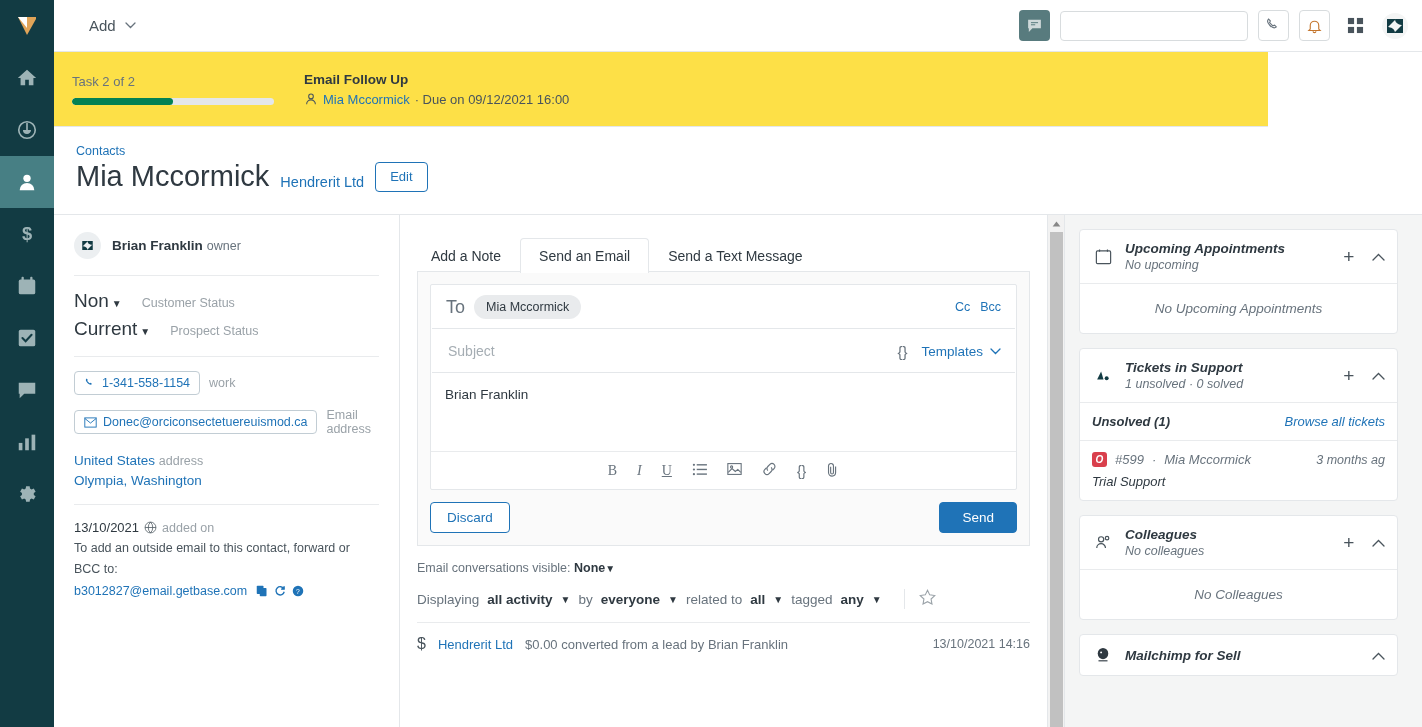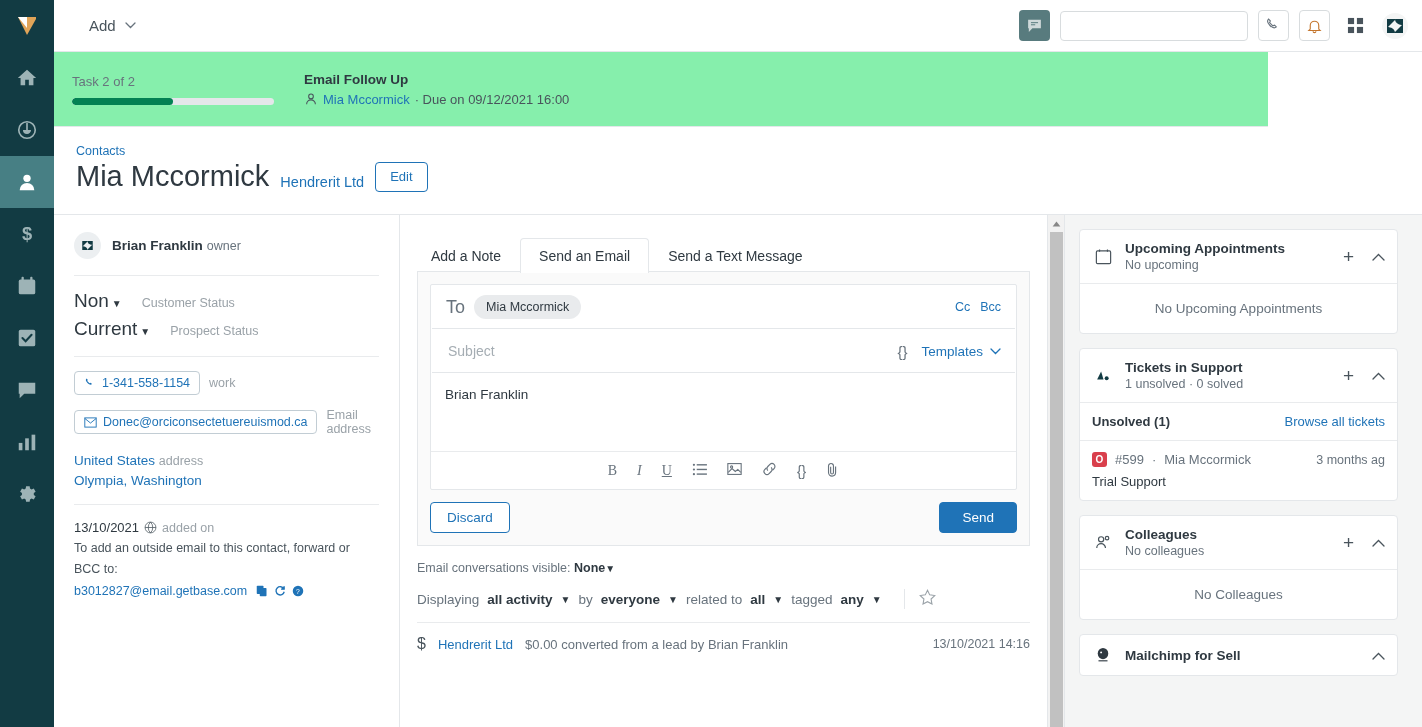--- a/index.html
+++ b/index.html
@@ -58,21 +58,21 @@
   }
   .icon-box {
     width: 31px; height: 31px; border: 1px solid #d8dcde; border-radius: 4px;
     display: flex; align-items: center; justify-content: center; cursor: pointer;
   }
   .icon-plain { width: 30px; height: 30px; display:flex; align-items:center; justify-content:center; cursor:pointer; }
 
   
   .taskbar {
     position: absolute; left: 54px; top: 52px; width: 1214px; height: 75px;
-    background: #86efac; border-bottom: 1px solid #e4e7ea;
+    background: #fde047; border-bottom: 1px solid #e4e7ea;
     display: flex; align-items: center;
   }
   .task-left { margin-left: 18px; width: 232px; }
   .task-count { font-size: 13px; color: #68737d; margin-bottom: 9px; }
   .progress-track {
     width: 202px; height: 7px; border-radius: 4px; background: #e4e7ea; overflow: hidden;
   }
   .progress-fill { height: 100%; background: #038153; border-radius: 4px; }
   .task-mid { }
   .task-title { font-size: 13.5px; font-weight: bold; color: #2f3941; margin-bottom: 5px; }
@@ -210,21 +210,21 @@
 
   
   .scroll-mid { position: absolute; left: 993px; top: 0; width: 17px; height: 512px; background: #f2f2f2; border-left:1px solid #e4e7ea; }
   .scroll-mid .arrow { height: 17px; display:flex; align-items:center; justify-content:center; }
   .scroll-mid .thumb { position: absolute; left: 2px; top: 17px; width: 13px; height: 495px; background: #c1c1c1; }
 
   
   .col-right {
     position: absolute; left: 1010px; top: 0; width: 358px; height: 512px;
     background: #f4f5f5; border-left: 1px solid #e4e7ea;
-    padding: 14px 24px 0 14px; overflow: hidden;
+    padding: 14px 24px 0 14px; overflow: hidden; font-style: italic;
   }
   .panel { background: #fff; border: 1px solid #e4e7ea; border-radius: 4px; margin-bottom: 14px; }
   .panel-head { display: flex; align-items: center; padding: 11px 12px; gap: 11px; }
   .panel-ic { width: 22px; display: flex; align-items: center; justify-content: center; color:#2f3941; }
   .panel-title { font-size: 13.5px; font-weight: bold; color: #2f3941; }
   .panel-sub { font-size: 12.5px; color: #68737d; margin-top: 2px; }
   .panel-acts { margin-left: auto; display: flex; align-items: center; gap: 18px; color: #49545c; }
   .panel-acts span { cursor: pointer; }
   .panel-body { border-top: 1px solid #e9ebed; padding: 17px 12px; text-align: center; font-size: 13.5px; color: #68737d; }
   .tick-head {

